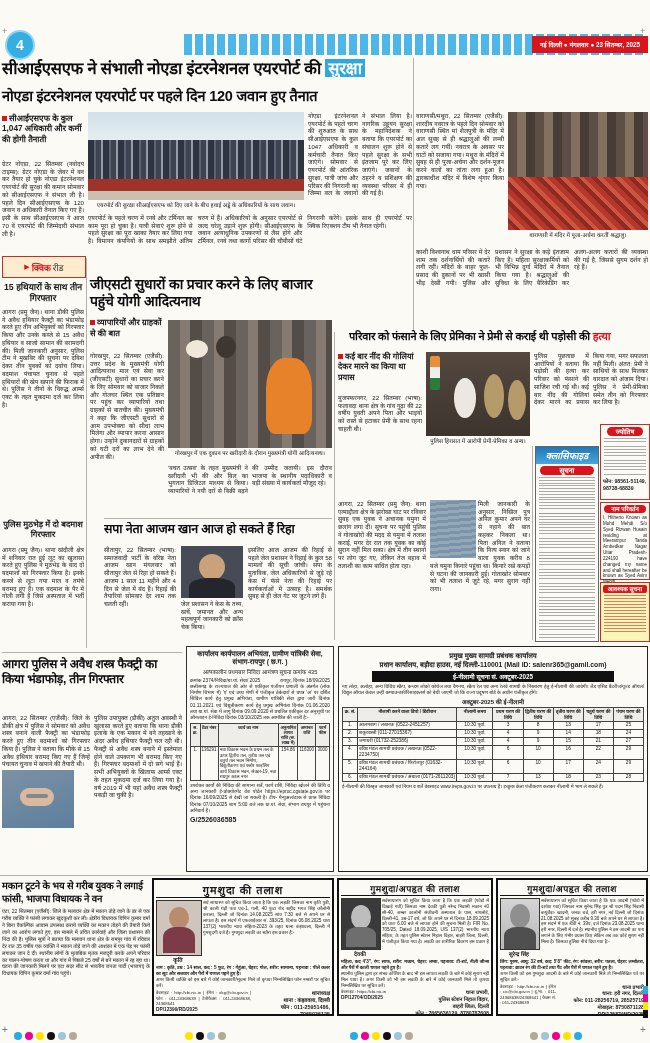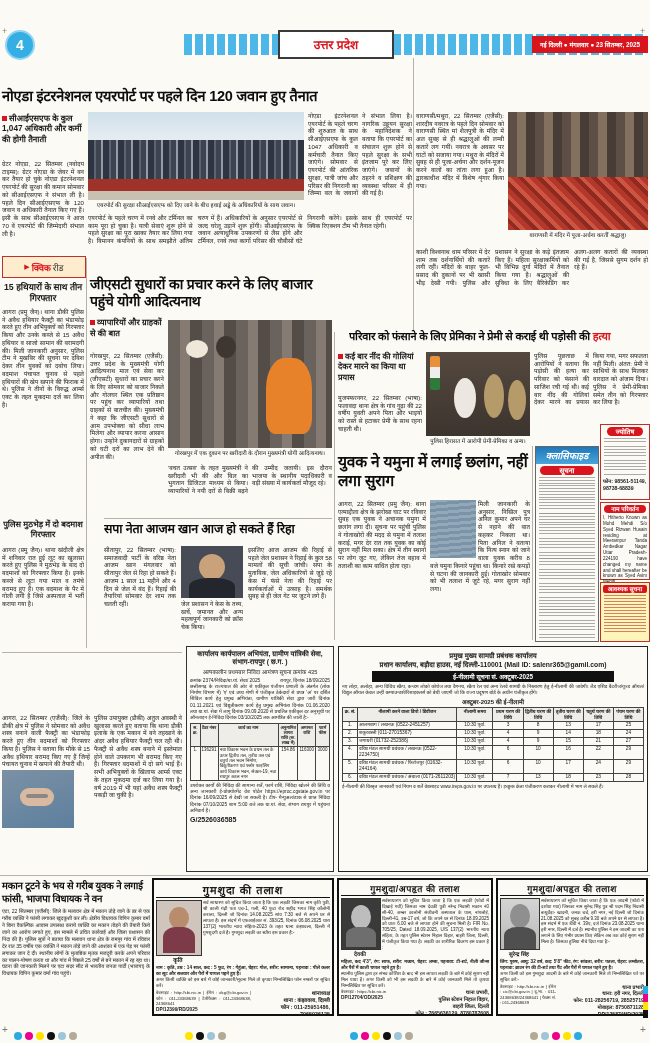--- a/index.html
+++ b/index.html
@@ -58,27 +58,25 @@
 
 <div id="page">
 
   <div class="abs" style="left:2px;top:26px;font-size:9px;color:#888;">+</div>
   <div class="abs" style="left:640px;top:26px;font-size:9px;color:#888;">+</div>
 
   <div class="abs pgnum" style="left:5px;top:30px;width:26px;height:26px;font-size:14px;">
       <span>4</span>
     </div>
   <div class="abs stripes" style="left:184px;top:34px;width:462px;height:21px;"></div>
-  <div class="abs tab-box" style="left:278px;top:30px;width:112px;height:25px;font-size:12px;font-weight:800;">
-      <span>उत्तर प्रदेश</span>
-    </div>
   <div class="abs date-box" style="left:532px;top:36px;width:116px;height:17px;font-size:6.3px;font-weight:bold;">
       <span>नई दिल्ली ● मंगलवार ● 23 सितम्बर, 2025</span>
     </div>
 
+  <div class="abs headline" style="left:2px;top:59px;width:412px;font-size:16.5px;white-space:nowrap;"><span>सीआईएसएफ ने संभाली नोएडा इंटरनेशनल एयरपोर्ट की</span> <span class="hl-blue">सुरक्षा</span></div>
   <div class="abs headline" style="left:2px;top:88px;width:412px;font-size:14.5px;white-space:nowrap;">नोएडा इंटरनेशनल एयरपोर्ट पर पहले दिन 120 जवान हुए तैनात</div>
 
 
   <div class="abs vrule" style="left:413px;top:58px;height:272px;"></div>
 
   <div class="abs" style="left:2px;top:114px;width:82px;font-size:8.2px;font-weight:800;line-height:1.25;"><span class="red-bullet"></span><span>सीआईएसएफ के कुल 1,047 अधिकारी और कर्मी की होगी तैनाती</span></div>
   <div class="abs body-txt" style="left:2px;top:160px;width:82px;height:94px;overflow:hidden;">ग्रेटर नोएडा, 22 सितम्बर (नवोदय टाइम्स): ग्रेटर नोएडा के जेवर में बन कर तैयार हो चुके नोएडा इंटरनेशनल एयरपोर्ट की सुरक्षा की कमान सोमवार को सीआईएसएफ ने संभाल ली है। पहले दिन सीआईएसएफ के 120 जवान व अधिकारी तैनात किए गए हैं। इसी के साथ सीआईएसएफ ने आज 70 वें एयरपोर्ट की जिम्मेदारी संभाल ली है।</div>
 
   <div class="photo" style="left:88px;top:112px;width:216px;height:88px;">
     <div class="band sky"></div>
@@ -129,21 +127,20 @@
   <div class="photo" style="left:426px;top:352px;width:104px;height:84px;">
     <div class="band darkroom"></div>
     <div class="blob" style="left:4px;top:4px;width:10px;height:34px;background:linear-gradient(180deg,#e8903a 33%,#eee 33% 66%,#2d7a3a 66%);border-radius:2px;"></div>
     <div class="blob" style="left:28px;top:26px;width:22px;height:40px;background:#ece7e0;"></div>
     <div class="blob" style="left:58px;top:22px;width:20px;height:44px;background:#b59a6a;"></div>
     <div class="blob" style="left:82px;top:28px;width:18px;height:40px;background:#b59a6a;"></div>
   </div>
   <div class="abs caption" style="left:426px;top:438px;width:104px;">पुलिस हिरासत में आरोपी प्रेमी-प्रेमिका व अन्य।</div>
   <div class="abs body-txt cols2" style="left:534px;top:352px;width:114px;height:66px;overflow:hidden;">पुलिस पूछताछ में आरोपियों ने बताया कि पड़ोसी की हत्या कर परिवार को फंसाने की साजिश रची गई थी। कई बार नींद की गोलियां देकर मारने का प्रयास किया गया, मगर सफलता नहीं मिली। अंतत: प्रेमी ने साथियों के साथ मिलकर वारदात को अंजाम दिया। पुलिस ने प्रेमी-प्रेमिका समेत तीन को गिरफ्तार कर लिया है।</div>
 
-  <div class="abs headline" style="left:338px;top:452px;width:194px;font-size:15.5px;line-height:1.25;">युवक ने यमुना में लगाई छलांग, नहीं लगा सुराग</div>
   <div class="abs body-txt" style="left:338px;top:500px;width:88px;height:138px;overflow:hidden;">आगरा, 22 सितम्बर (प्रमु जैन): थाना एत्माद्दौला क्षेत्र के झरोखा घाट पर रविवार सुबह एक युवक ने अचानक यमुना में छलांग लगा दी। सूचना पर पहुंची पुलिस ने गोताखोरों की मदद से यमुना में तलाश कराई, मगर देर रात तक युवक का कोई सुराग नहीं मिल सका। क्षेत्र में तीन स्थानों पर लोग जुट गए, लेकिन तेज बहाव में तलाशी का काम बाधित होता रहा।</div>
   <div class="abs" style="left:430px;top:500px;width:100px;height:138px;overflow:hidden;">
     <div class="photo" style="position:relative;float:left;width:46px;height:58px;margin:0 2px 2px 0;">
         <div class="band water"></div>
       </div>
     <div class="body-txt">मिली जानकारी के अनुसार, निखिल पुत्र अनिल कुमार अपने घर से नहाने की बात कहकर निकला था। पिता अनिल ने बताया कि नित्य स्नान को जाने वाला युवक करीब 8 बजे यमुना किनारे पहुंचा था। किनारे रखे कपड़ों से घटना की जानकारी हुई। गोताखोर सोमवार को भी तलाश में जुटे रहे, मगर सुराग नहीं लगा।</div>
   </div>
 
   <div class="abs vrule" style="left:532px;top:446px;height:194px;"></div>
   <div class="abs" style="left:535px;top:446px;width:62px;height:194px;border:1px solid #666;">
@@ -181,20 +178,21 @@
         <div class="band" style="top:0;height:100%;background:#474b55;"></div>
         <div class="blob" style="left:18px;top:8px;width:26px;height:26px;background:#c9a27c;"></div>
         <div class="blob" style="left:8px;top:32px;width:46px;height:22px;background:#23262c;border-radius:40% 40% 0 0;"></div>
       </div>
       <div class="body-txt">जेल प्रशासन ने केस के तथ्य, खर्चे, जमानत और अन्य महत्वपूर्ण जानकारी को क्रॉस चेक किया।</div>
     </div>
     <div class="body-txt" style="width:84px;overflow:hidden;">इसलिए आज आजम की रिहाई से पहले जेल प्रशासन ने रिहाई के कुल 58 मामलों की सूची जांची। सपा के मुताबिक, जेल अधिकारियों से जुड़े रहे केस में फंसे नेता की रिहाई पर कार्यकर्ताओं में उत्साह है। समर्थक सुबह से ही जेल गेट पर जुटने लगे हैं।</div>
   </div>
 
   <div class="abs hrule" style="left:2px;top:652px;width:180px;"></div>
+  <div class="abs headline" style="left:2px;top:657px;width:180px;font-size:12px;line-height:1.25;">आगरा पुलिस ने अवैध शस्त्र फैक्ट्री का किया भंडाफोड़, तीन गिरफ्तार</div>
   <div class="abs cols2" style="left:2px;top:714px;width:180px;height:158px;overflow:hidden;">
     <div class="body-txt">आगरा, 22 सितम्बर (एजैंसी): जिले के डौकी क्षेत्र में पुलिस ने सोमवार को अवैध शस्त्र बनाने वाली फैक्ट्री का भंडाफोड़ करते हुए तीन बदमाशों को गिरफ्तार किया है। पुलिस ने बताया कि मौके से 15 अवैध हथियार बरामद किए गए हैं जिन्हें पंचायत चुनाव में खपाने की तैयारी थी।</div>
     <div class="photo" style="position:relative;width:72px;height:58px;margin:2px 0;">
       <div class="band" style="top:0;height:100%;background:linear-gradient(160deg,#7b91a4,#5d7f9e);"></div>
       <div class="blob" style="left:18px;top:18px;width:34px;height:18px;background:#d9b9a0;border-radius:9px;"></div>
       <div class="blob" style="left:24px;top:24px;width:22px;height:4px;background:#888;border-radius:2px;"></div>
     </div>
     <div class="body-txt">पुलिस उपायुक्त (डौकी) अतुल अवस्थी ने खुलासा करते हुए बताया कि थाना डौकी इलाके के एक मकान में बने तहखाने के अंदर अवैध हथियार फैक्ट्री चल रही थी। फैक्ट्री से अवैध शस्त्र बनाने में इस्तेमाल होने वाले उपकरण भी बरामद किए गए हैं। गिरफ्तार बदमाशों में दो सगे भाई हैं। सभी अभियुक्तों के खिलाफ आर्म्स एक्ट के तहत मुकदमा दर्ज कर लिया गया है। वर्ष 2019 में भी यहां अवैध शस्त्र फैक्ट्री पकड़ी जा चुकी है।</div>
   </div>
 

